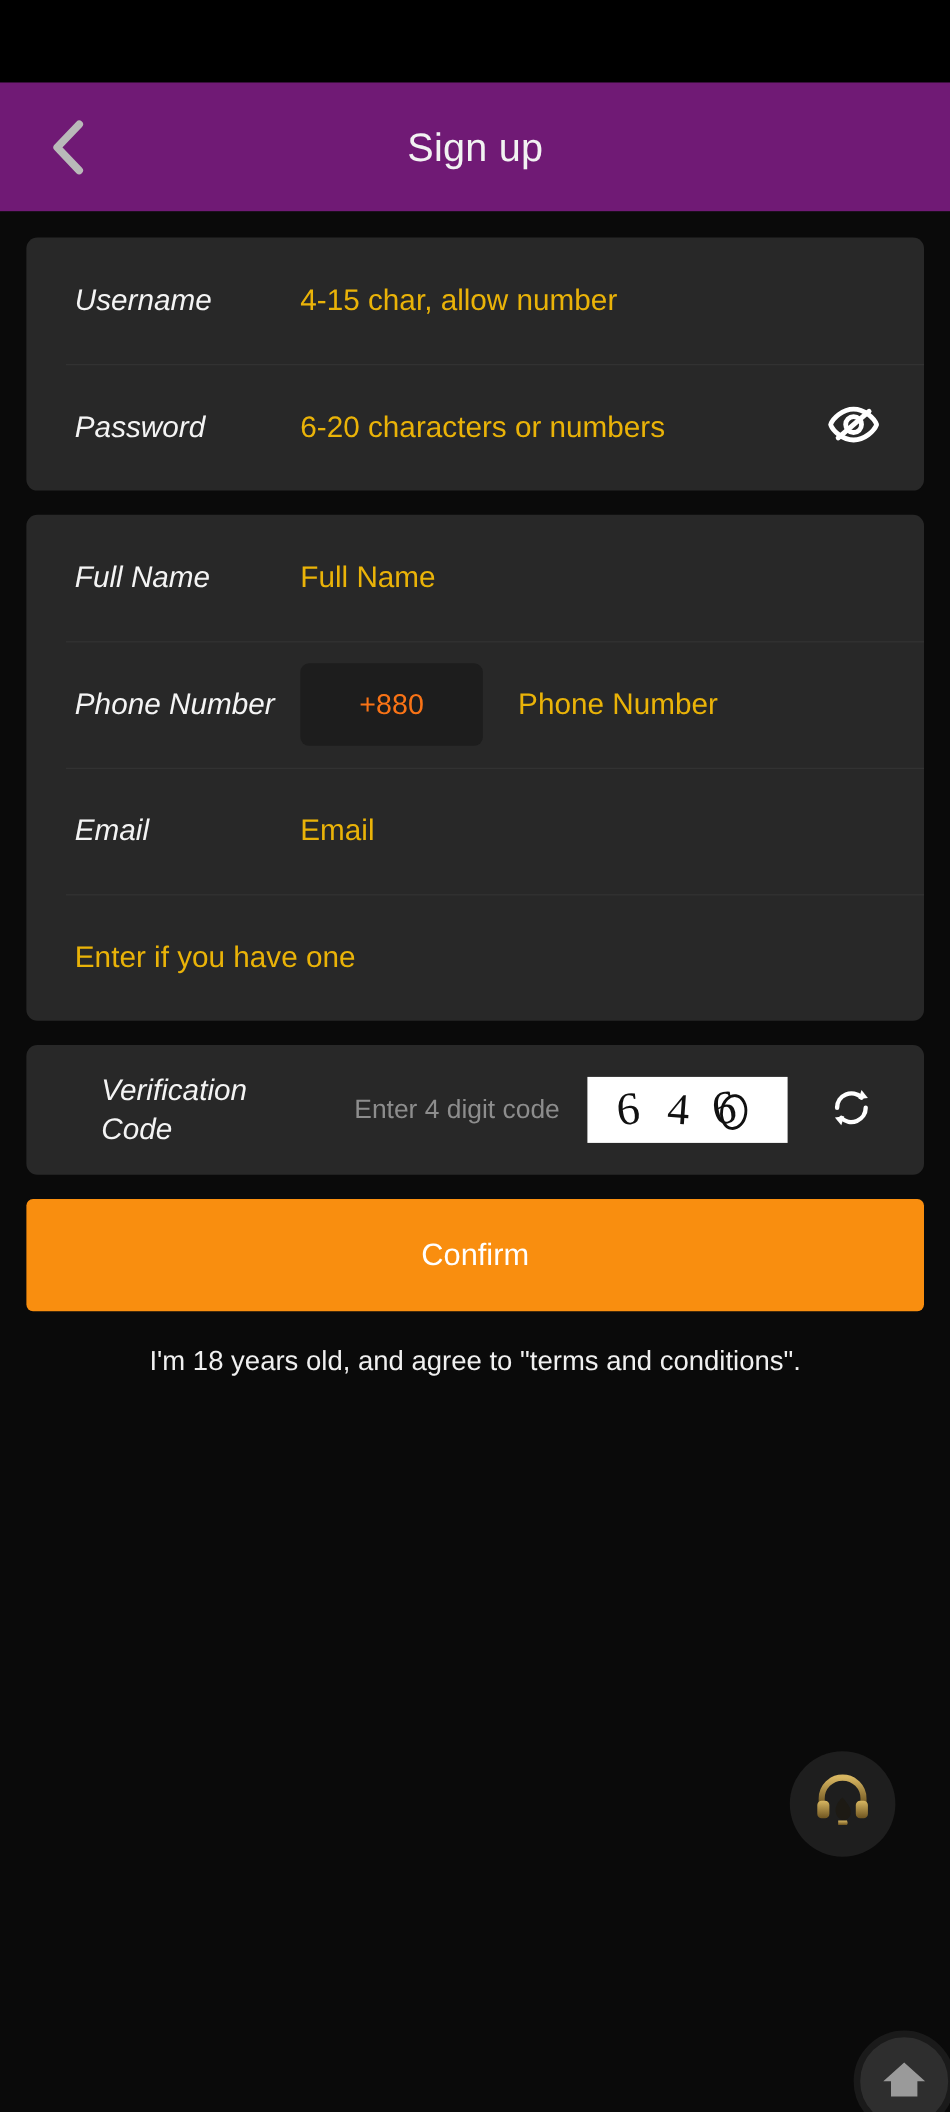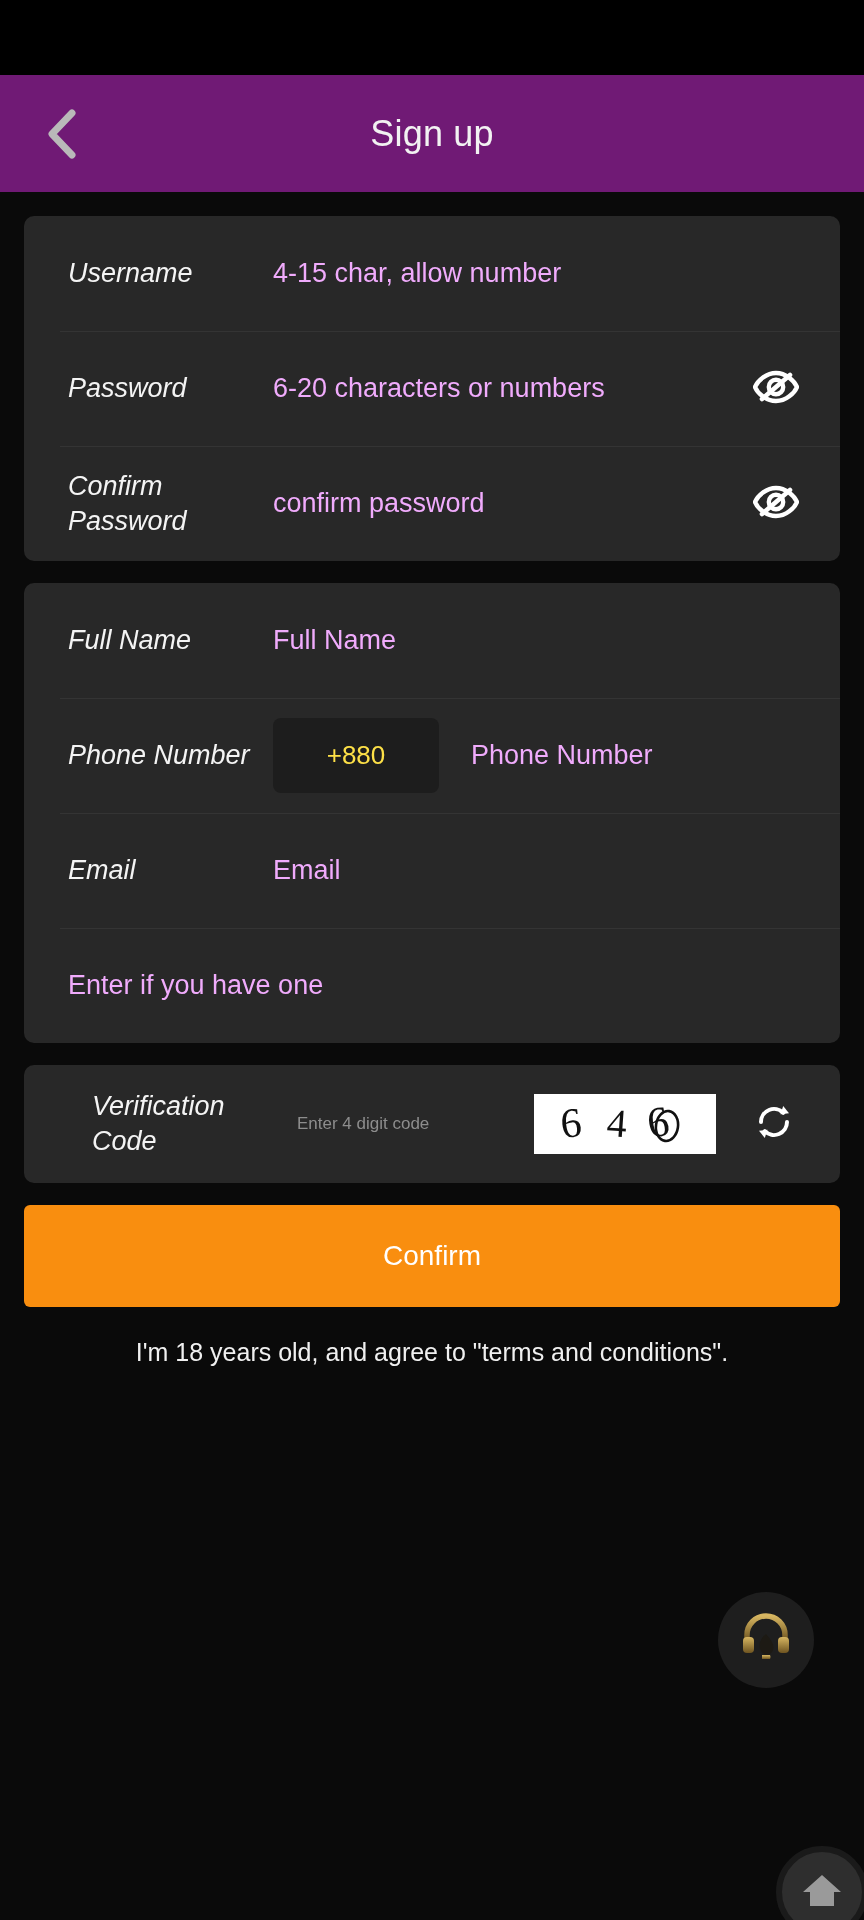--- a/index.html
+++ b/index.html
@@ -67,21 +67,21 @@
     line-height:1.28;
     padding-right:10px;
     font-style:italic;
   }
   .row-field {
     flex:1 1 auto;
     display:flex; align-items:center;
     min-width:0;
   }
   .placeholder {
-    color:#f0abfc;
+    color:#eab308;
     font-size:27px; font-weight:400;
     white-space:nowrap;
   }
 
   
   .eye-btn {
     flex:0 0 auto;
     width:56px; height:56px;
     display:flex; align-items:center; justify-content:center;
     cursor:pointer; margin-left:8px;
@@ -92,34 +92,35 @@
     flex:0 0 auto;
     background:#1d1d1d;
     border-radius:8px;
     padding:22px 0;
     width:166px;
     text-align:center;
     margin-right:32px;
     cursor:pointer;
   }
   .cc-chip-text {
-    color:#fde047;
+    color:#f97316;
     font-size:26px;
   }
 
   
   .vcode-row { min-height:118px; padding:0 30px 0 68px; }
   .vcode-field {
     flex:1 1 auto;
     display:flex; align-items:center; gap:0;
     min-width:0;
   }
   .vcode-placeholder {
-    color:#8d8d8d; font-size:17px; white-space:nowrap;
+    color:#8d8d8d; font-size:24px; white-space:nowrap;
     flex:1 1 auto;
+    text-align:center;
   }
   .captcha {
     flex:0 0 auto;
     width:182px; height:60px;
     background:#fff;
     display:flex; align-items:center; justify-content:center;
     cursor:pointer;
     overflow:hidden;
   }
   .captcha svg { display:block; }
@@ -209,35 +210,20 @@
         <span>
           <svg width="46" height="34" viewBox="0 0 46 34">
             <path d="M23 3 C33 3 41.5 11 44 17 C41.5 23 33 31 23 31 C13 31 4.5 23 2 17 C4.5 11 13 3 23 3 Z" fill="none" stroke="#ffffff" stroke-width="4.4"></path>
             <circle cx="23" cy="17" r="7.2" fill="none" stroke="#ffffff" stroke-width="4.4"></circle>
             <line x1="9" y1="29" x2="37" y2="5" stroke="#ffffff" stroke-width="4.6" stroke-linecap="round"></line>
           </svg>
         </span>
       </div>
     </div>
 
-    <div class="row">
-      <div class="row-label">Confirm Password</div>
-      <div class="row-field">
-        <span class="placeholder">confirm password</span>
-      </div>
-      <div class="eye-btn">
-        <span>
-          <svg width="46" height="34" viewBox="0 0 46 34">
-            <path d="M23 3 C33 3 41.5 11 44 17 C41.5 23 33 31 23 31 C13 31 4.5 23 2 17 C4.5 11 13 3 23 3 Z" fill="none" stroke="#ffffff" stroke-width="4.4"></path>
-            <circle cx="23" cy="17" r="7.2" fill="none" stroke="#ffffff" stroke-width="4.4"></circle>
-            <line x1="9" y1="29" x2="37" y2="5" stroke="#ffffff" stroke-width="4.6" stroke-linecap="round"></line>
-          </svg>
-        </span>
-      </div>
-    </div>
   </div>
 
   <div class="card">
 
     <div class="row">
       <div class="row-label">Full Name</div>
       <div class="row-field">
         <span class="placeholder">Full Name</span>
       </div>
     </div>

